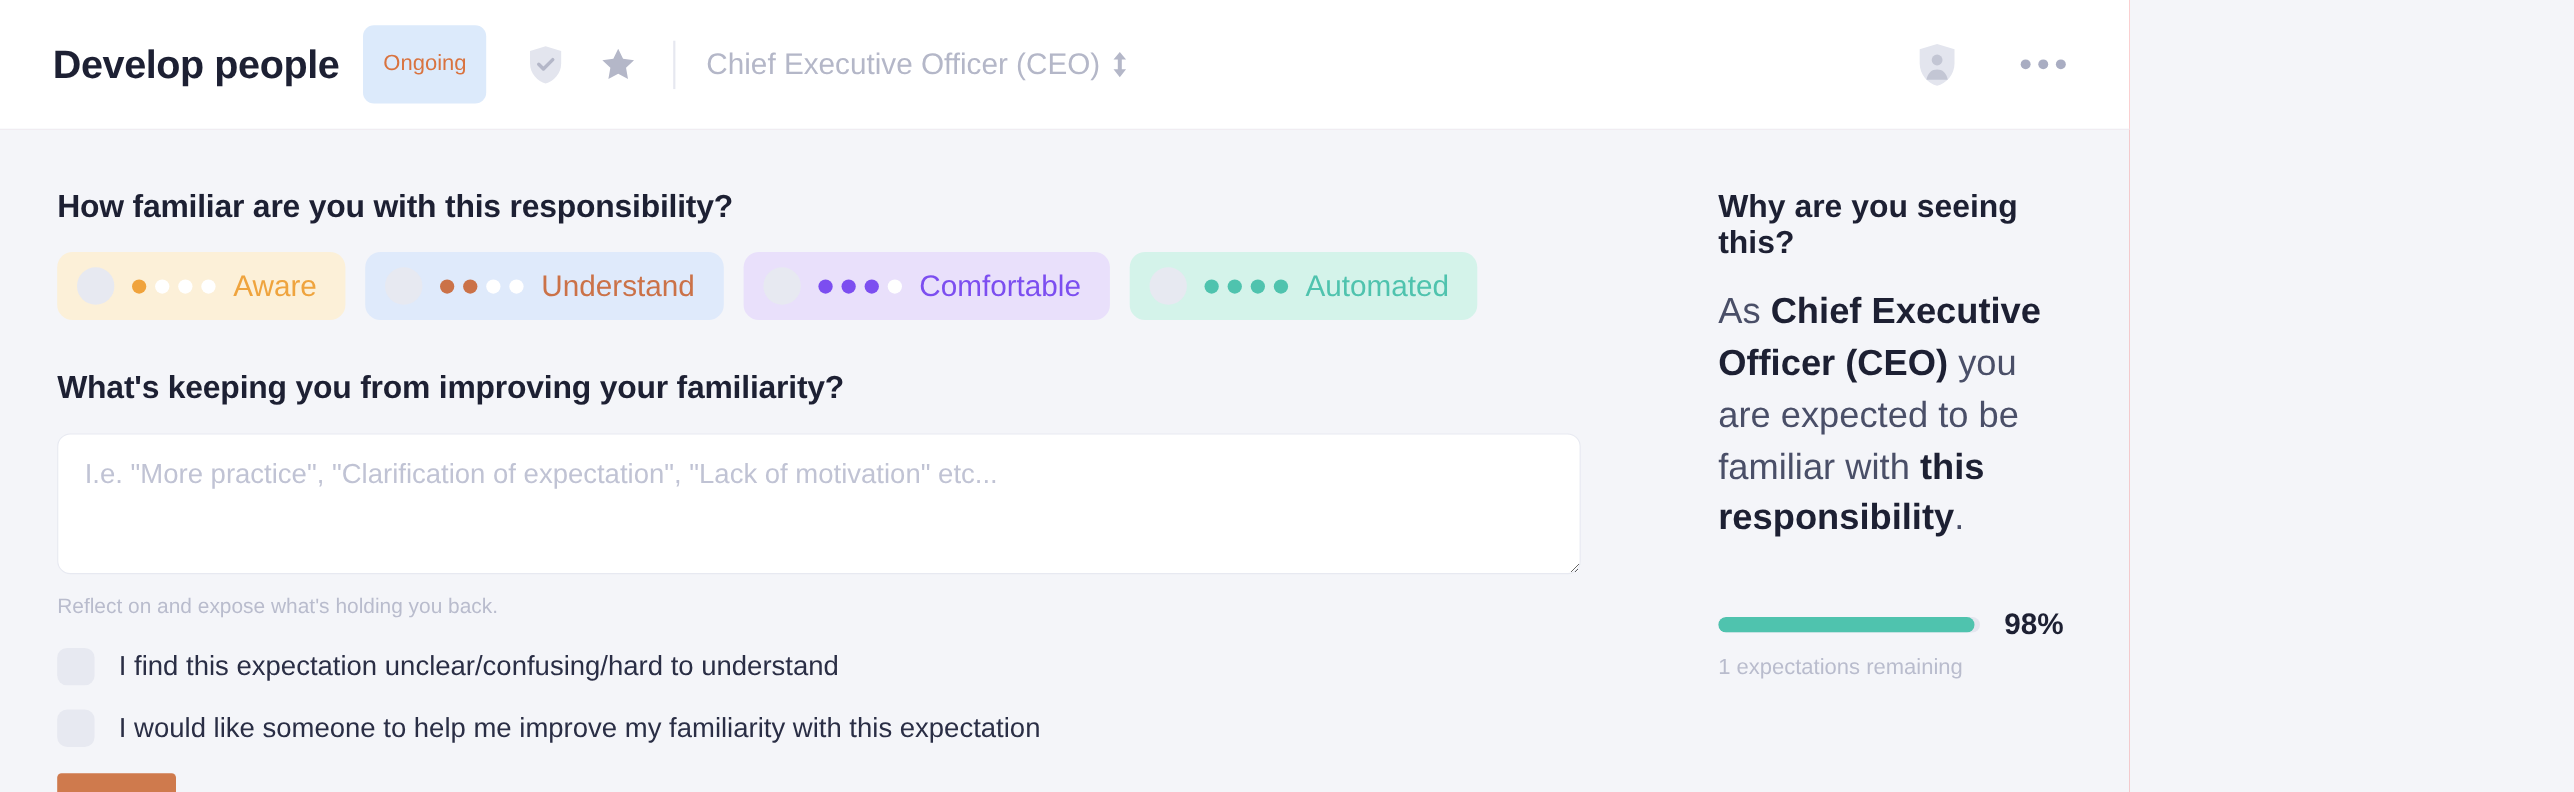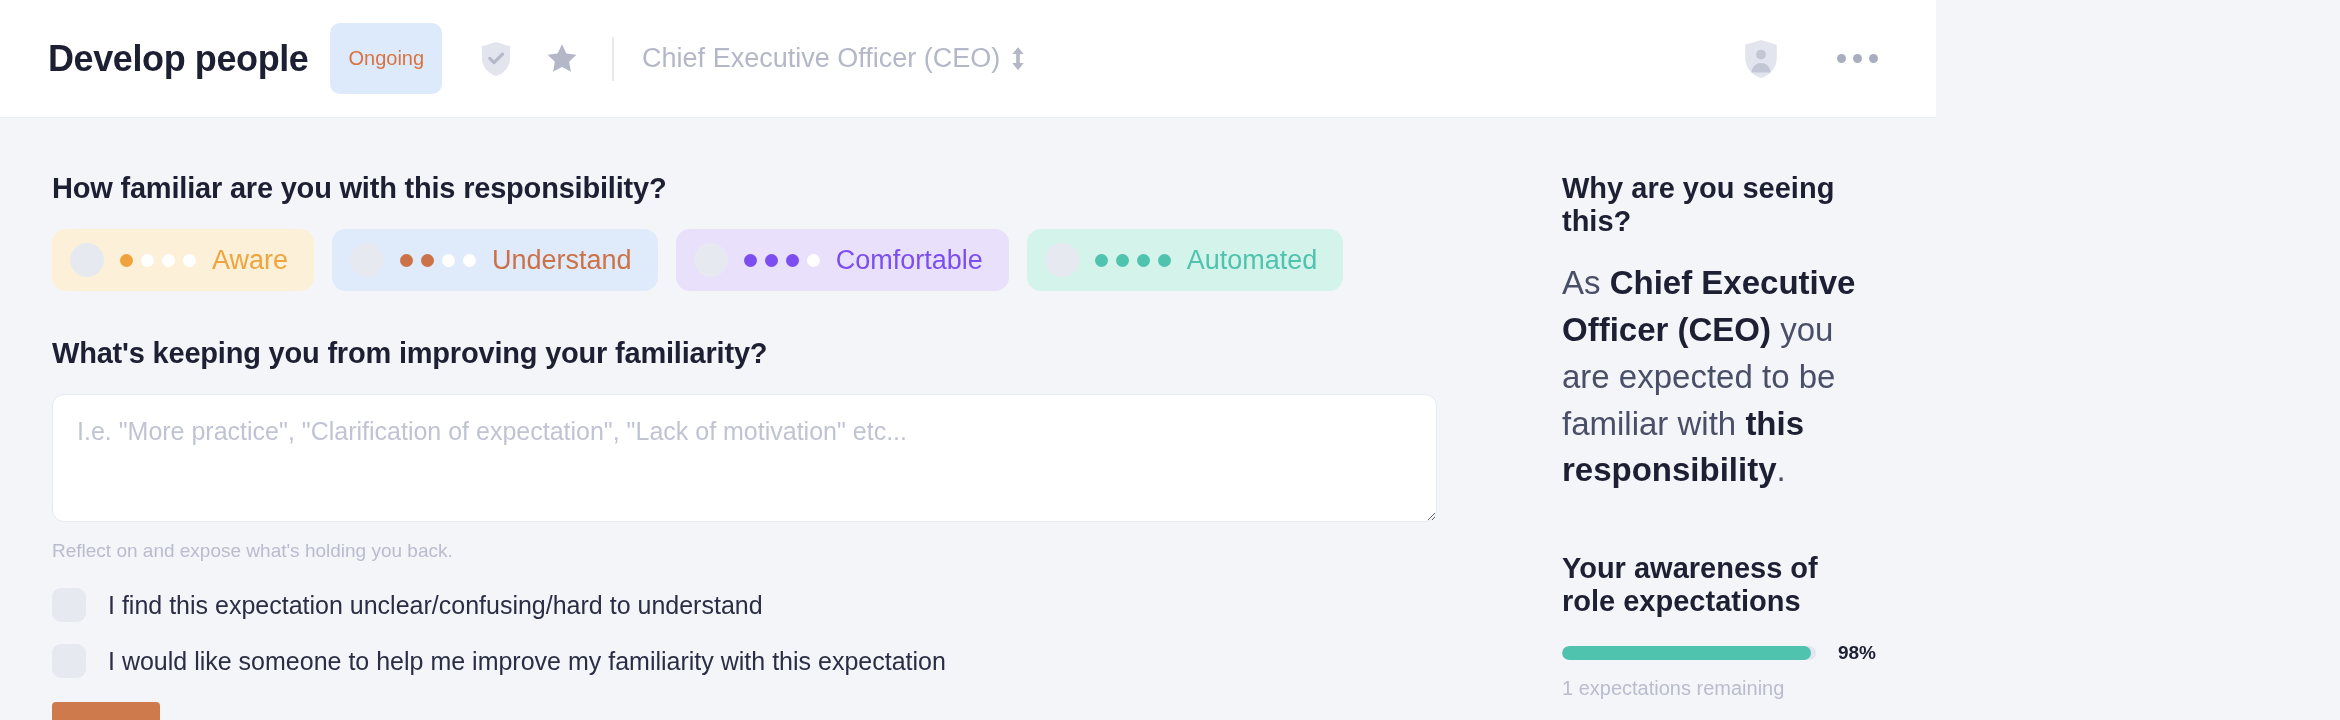--- a/index.html
+++ b/index.html
@@ -140,21 +140,21 @@
   .why-text b { color:#1d2033; font-weight:700; }
   .aware-title {
     font-size: 29px; font-weight:700; color:#1d2033; margin-bottom: 24px;
   }
   .progress-row { display:flex; align-items:center; gap: 22px; }
   .pbar {
     flex: 1; height: 14px; border-radius: 8px; background:#e4e6ef; overflow:hidden;
     max-width: 594px;
   }
   .pfill { height: 100%; background:#4fc3ae; border-radius: 8px; }
-  .ppct { font-size: 19px; font-weight:700; color:#1d2033; }
+  .ppct { font-size: 27px; font-weight:700; color:#1d2033; }
   .remaining { font-size: 20px; color: #b9bccd; margin-top: 13px; }
 
   .footer-strip { height: 22px; background:#ffffff; border-top:1px solid #eceef4; }
 </style>
 </head>
 <body>
 
 <div class="app">
 
   <div class="header">
@@ -277,21 +277,20 @@
       </div>
     </div>
 
     <div class="col-right">
       <div class="why-title">Why are you seeing this?</div>
 
       <div class="why-text">
         <span>As </span><b>Chief Executive Officer (CEO)</b><span> you are expected to be familiar with </span><b>this responsibility</b><span>.</span>
       </div>
 
-      <div class="aware-title">Your awareness of role expectations</div>
 
       <div class="progress-row">
         <div class="pbar">
           <div class="pfill" style="width: 98%; background: rgb(79, 195, 174);"></div>
         </div>
         <div class="ppct">98%</div>
       </div>
 
       <div class="remaining">1 expectations remaining</div>
     </div>

